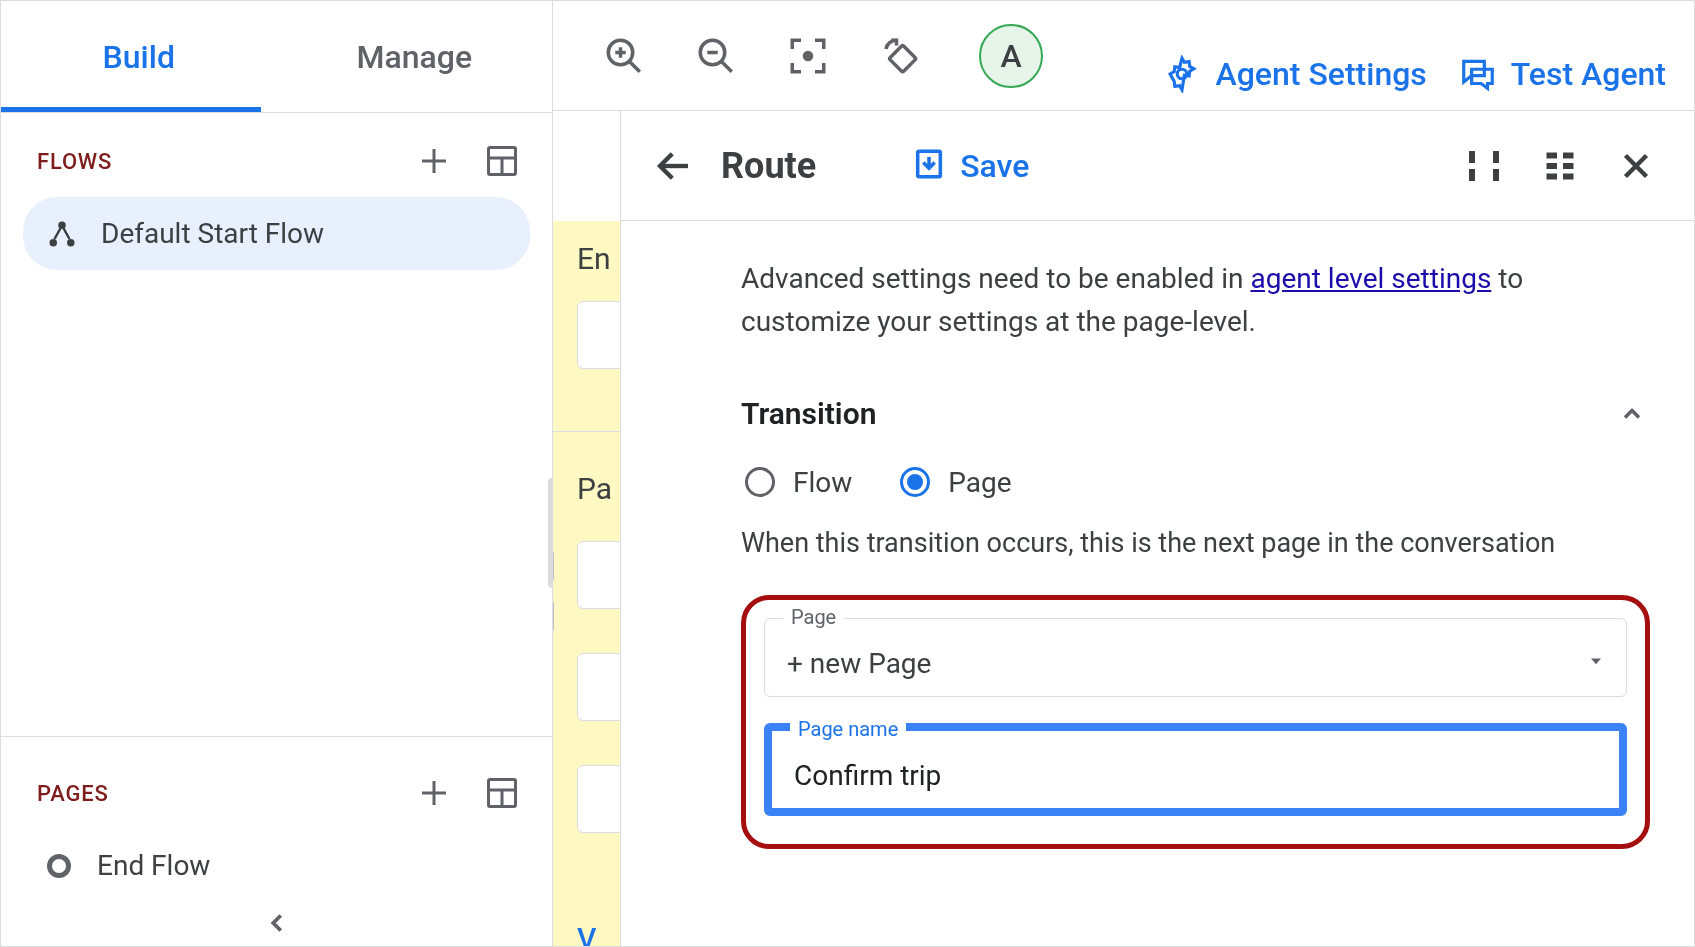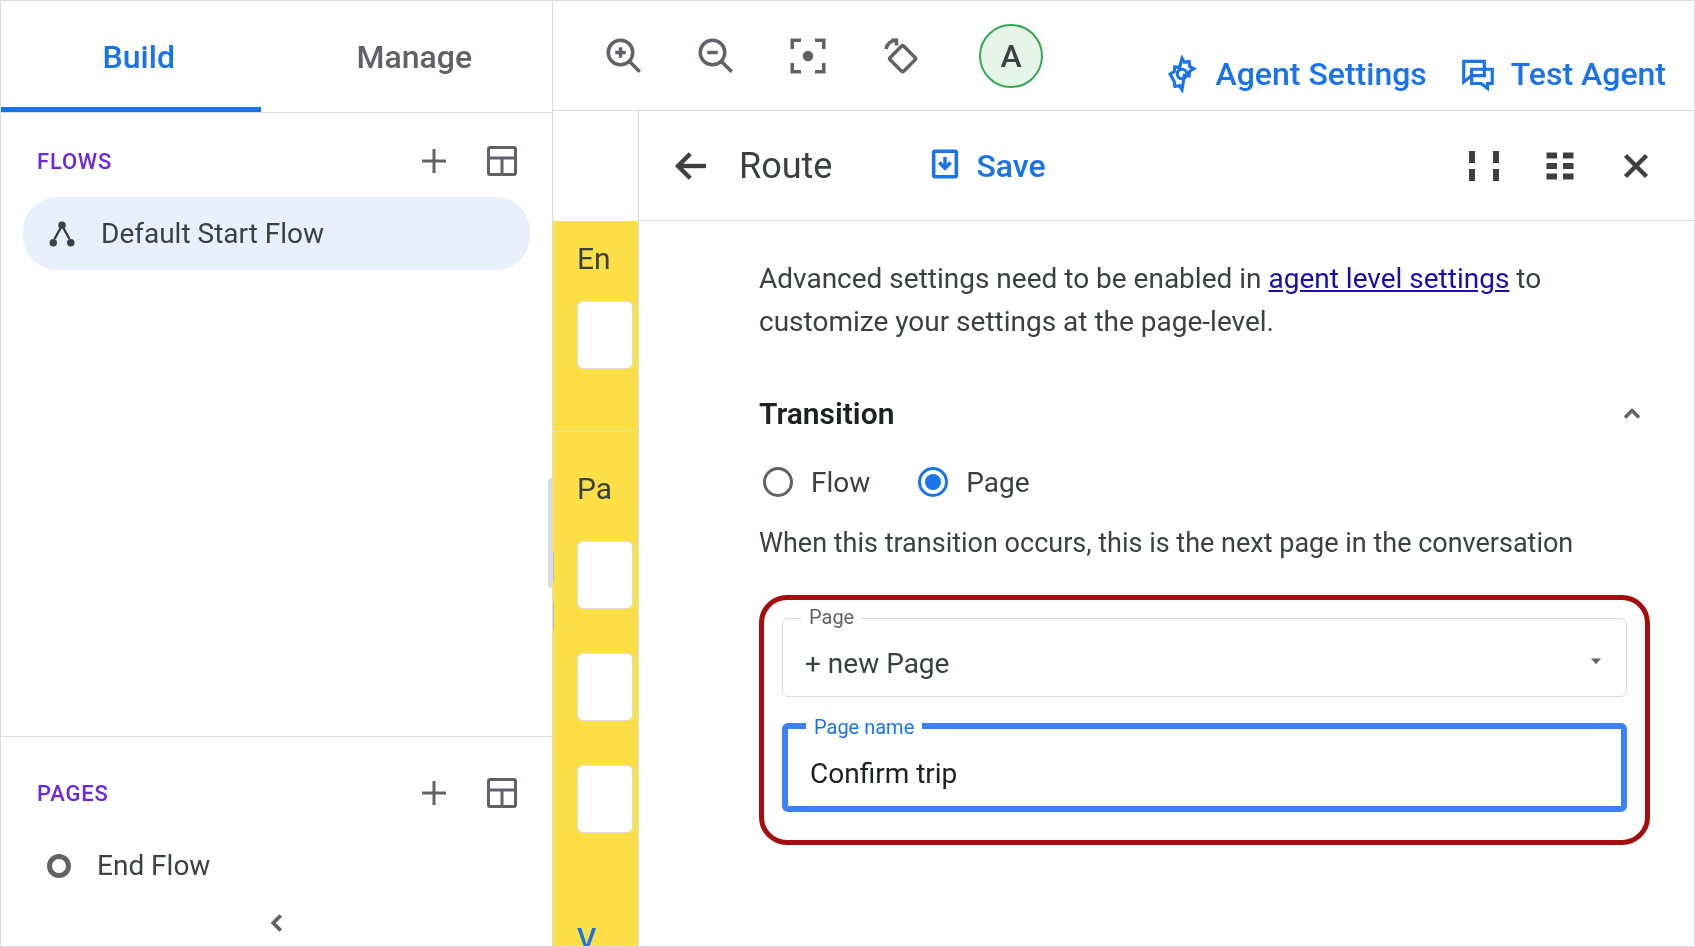--- a/index.html
+++ b/index.html
@@ -21,57 +21,57 @@
 
   
   .sidebar { width: 552px; display: flex; flex-direction: column; border-right: 1px solid #dadce0; }
   .side-tabs { display: flex; border-bottom: 1px solid #dadce0; height: 112px; }
   .side-tab { flex: 1; display: flex; align-items: center; justify-content: center; font-size: 32px; color: #5f6368; font-weight: 500; cursor: pointer; position: relative; }
   .side-tab.active { color: #1a73e8; }
   .side-tab.active::after { content: ''; position: absolute; bottom: 0; left: 0; width: 260px; height: 5px; background: #1a73e8; }
 
   .section { padding: 18px 0 0 0; }
   .section-header { display: flex; align-items: center; padding: 10px 30px 6px 36px; }
-  .section-title { font-size: 22px; font-weight: 500; letter-spacing: 0.8px; color: #6d28d9; }
+  .section-title { font-size: 22px; font-weight: 500; letter-spacing: 0.8px; color: #7f1d1d; }
   .section-actions { margin-left: auto; display: flex; gap: 28px; }
   .icon-btn { width: 40px; height: 40px; display: flex; align-items: center; justify-content: center; color: #5f6368; cursor: pointer; }
   .icon-btn svg { width: 36px; height: 36px; }
 
   .flow-list { padding: 10px 22px 0 22px; }
   .flow-item { display: flex; align-items: center; gap: 24px; padding: 20px 24px; border-radius: 34px; background: #e8f0fe; color: #3c4043; font-size: 28px; cursor: pointer; }
   .flow-item svg { width: 30px; height: 30px; flex-shrink: 0; }
 
   .sidebar-spacer { flex: 1; border-bottom: 1px solid #e0e0e0; margin: 36px 0 0 0; position: relative; }
   .sidebar-spacer::after { content:''; position:absolute; right:-5px; top:40%; width:9px; height:110px; background:#dadce0; border-radius:4px; }
 
   .pages-section { padding: 26px 0 0 0; }
   .page-list { padding: 12px 30px 0 36px; }
   .page-item { display: flex; align-items: center; gap: 26px; padding: 18px 10px; color: #3c4043; font-size: 28px; cursor: pointer; }
   .page-bullet { width:24px; height:24px; border:5px solid #5f6368; border-radius:50%; flex-shrink:0; }
 
   .sidebar-footer { display:flex; align-items:center; justify-content:center; height:46px; color:#5f6368; }
   .sidebar-footer svg{width:30px;height:30px;}
 
   
-  .canvas { width: 86px; background: #fde047; position: relative; overflow: hidden; border-right: 1px solid #dadce0; }
+  .canvas { width: 68px; background: #fef9c3; position: relative; overflow: hidden; border-right: 1px solid #dadce0; }
   .canvas-label { position:absolute; left:24px; color:#3c4043; font-size:30px; white-space:nowrap; }
   .cl1{top:130px;} .cl2{top:360px;} .cl3{top:810px; color:#1a73e8; font-weight:500;}
   .canvas-box{ position:absolute; left:24px; width:56px; height:68px; background:#fff; border:1px solid #dadce0; border-radius:6px; }
   .cb1{top:190px;} .cb2{top:430px;} .cb3{top:542px;} .cb4{top:654px;}
   .canvas-handle{position:absolute; left:-6px; top:440px; width:10px; height:80px; display:flex; flex-direction:column; justify-content:space-between; align-items:center;}
   .canvas-handle div{width:4px; height:30px; background:#bdc1c6; border-radius:2px;}
   .canvas::before { content:''; position:absolute; left:0; right:0; top:0; height:110px; background:#fff; }
   .canvas-hr{position:absolute; left:0; right:0; top:320px; height:1px; background:#dadce0;}
 
   
   .panel { flex: 1; display: flex; flex-direction: column; min-width: 0; }
   .panel-header { display: flex; align-items: center; height: 110px; padding: 0 38px 0 30px; border-bottom: 1px solid #dadce0; }
   .back-btn { width:46px; height:46px; cursor:pointer; color:#3c4043; display:flex; align-items:center; justify-content:center; }
   .back-btn svg{width:42px;height:42px;}
-  .panel-title { font-size: 36px; font-weight: 400; color:#3c4043; margin-left: 24px; }
+  .panel-title { font-size: 36px; font-weight: 700; color:#3c4043; margin-left: 24px; }
   .save-btn { display:flex; align-items:flex-start; gap:14px; color:#1a73e8; font-size:32px; font-weight:500; cursor:pointer; margin-left: 96px; }
   .save-btn svg{width:34px;height:34px;}
   .panel-header-right { margin-left:auto; display:flex; align-items:center; gap:36px; color:#3c4043; }
   .ph-btn{width:40px;height:40px;cursor:pointer;display:flex;align-items:center;justify-content:center;}
   .ph-btn svg{width:36px;height:36px;}
 
   .panel-body { flex:1; overflow:auto; padding: 36px 44px 40px 88px; margin-left: 32px; }
   .notice { font-size: 28px; color:#3c4043; line-height:1.55; margin-bottom: 52px; }
   .notice a{ color:#1a0dab; text-decoration:underline; cursor:pointer; }
 
@@ -90,21 +90,21 @@
   .desc{ font-size:27px; color:#3c4043; margin-bottom: 36px; }
 
   .highlight-box{ border:5px solid #a50e0e; border-radius:28px; padding: 18px 18px 24px 18px; }
 
   .field{ position:relative; border:1px solid #dadce0; border-radius:6px; padding: 28px 20px 16px 22px; margin-bottom: 26px; display:flex; align-items:center; }
   .field-label{ position:absolute; top:-14px; left:18px; background:#fff; padding:0 8px; font-size:20px; color:#5f6368; }
   .field-value{ font-size:28px; color:#3c4043; }
   .field .caret{ margin-left:auto; color:#5f6368; }
   .field .caret svg{width:20px;height:20px;}
 
-  .field.active{ border:6px solid #3b82f6;justify-content:center; }
+  .field.active{ border:8px solid #3b82f6;justify-content:center; }
   .field.active .field-label{ color:#1a73e8; }
   .text-input{ border:none; outline:none; font-size:28px; color:#202124; width:100%; font-family:inherit; background:transparent; }
 </style>
 </head>
 <body>
 
 <div class="app">
 
   <div class="body">
 

